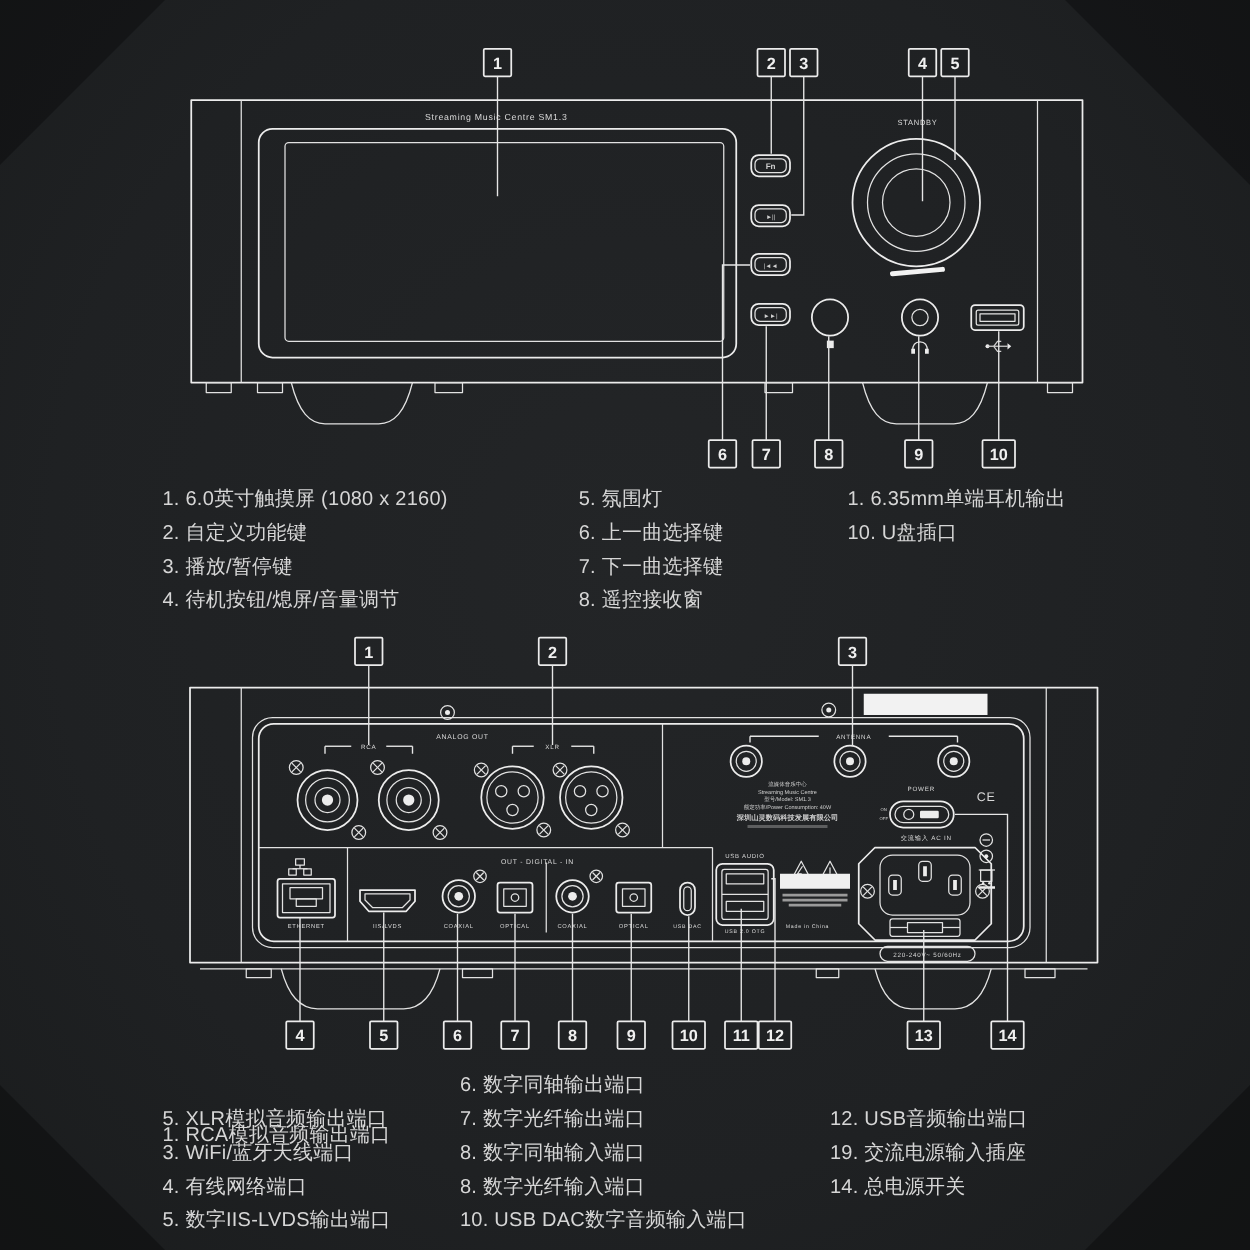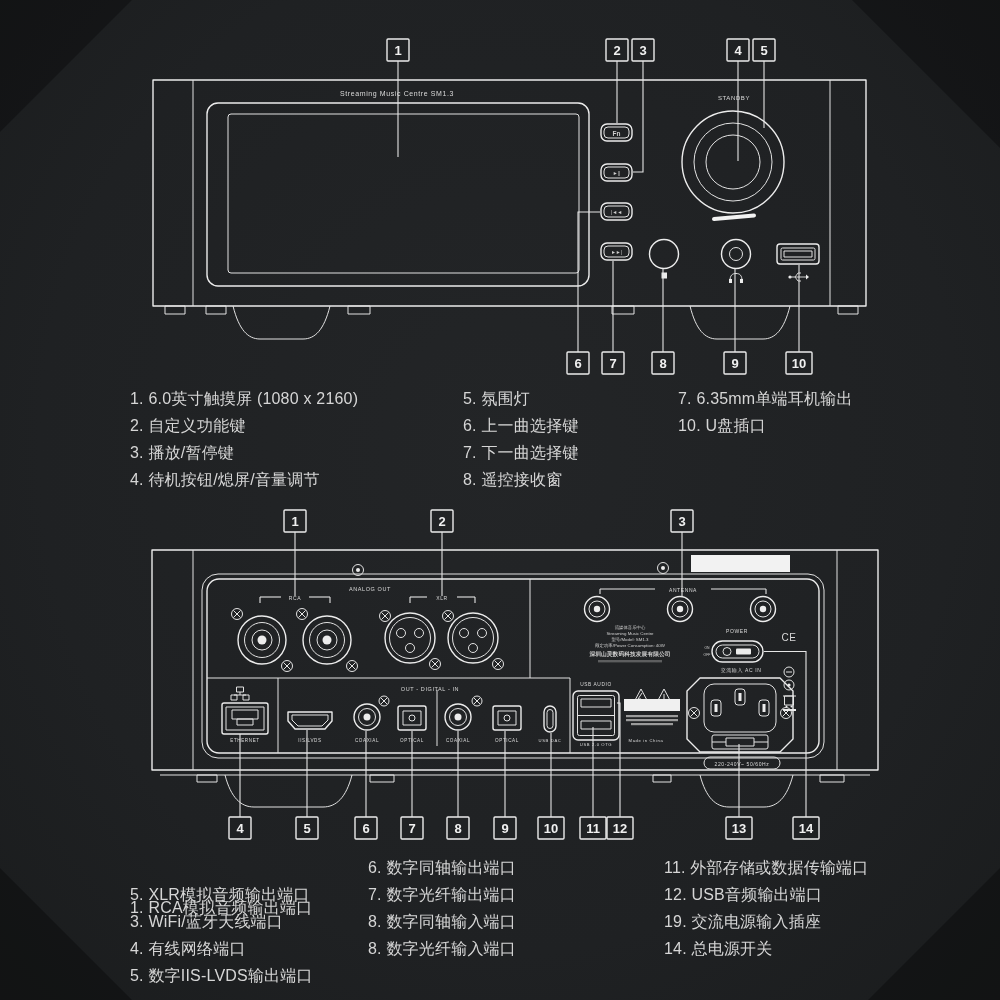--- a/index.html
+++ b/index.html
@@ -161,21 +161,21 @@
   </svg>
 
   <div class="li" style="left:130px;top:389px">1. 6.0英寸触摸屏 (1080 x 2160)</div>
   <div class="li" style="left:130px;top:416px">2. 自定义功能键</div>
   <div class="li" style="left:130px;top:443px">3. 播放/暂停键</div>
   <div class="li" style="left:130px;top:470px">4. 待机按钮/熄屏/音量调节</div>
   <div class="li" style="left:463px;top:389px">5. 氛围灯</div>
   <div class="li" style="left:463px;top:416px">6. 上一曲选择键</div>
   <div class="li" style="left:463px;top:443px">7. 下一曲选择键</div>
   <div class="li" style="left:463px;top:470px">8. 遥控接收窗</div>
-  <div class="li" style="left:678px;top:389px">7. 6.35mm单端耳机输出</div>
+  <div class="li" style="left:678px;top:389px">1. 6.35mm单端耳机输出</div>
   <div class="li" style="left:678px;top:416px">10. U盘插口</div>
 
   <svg style="top:500px" width="1000" height="500" viewBox="0 0 1000 500">
 
     <g>
       <rect class="ln" x="152" y="50" width="726" height="220"></rect>
       <line class="ln1" x1="193" y1="50" x2="193" y2="270"></line>
       <line class="ln1" x1="837" y1="50" x2="837" y2="270"></line>
       <line class="ln1" x1="160" y1="275" x2="870" y2="275"></line>
       <rect class="ln1" x="197" y="275" width="20" height="7"></rect>
@@ -543,17 +543,17 @@
 
   <div class="li" style="left:130px;top:898px">1. RCA模拟音频输出端口</div>
   <div class="li" style="left:130px;top:885px">5. XLR模拟音频输出端口</div>
   <div class="li" style="left:130px;top:912px">3. WiFi/蓝牙天线端口</div>
   <div class="li" style="left:130px;top:939px">4. 有线网络端口</div>
   <div class="li" style="left:130px;top:966px">5. 数字IIS-LVDS输出端口</div>
   <div class="li" style="left:368px;top:858px">6. 数字同轴输出端口</div>
   <div class="li" style="left:368px;top:885px">7. 数字光纤输出端口</div>
   <div class="li" style="left:368px;top:912px">8. 数字同轴输入端口</div>
   <div class="li" style="left:368px;top:939px">8. 数字光纤输入端口</div>
-  <div class="li" style="left:664px;top:858px">11. 外部存储或数据传输端口</div>
+  <div class="li" style="left:368px;top:966px">10. USB DAC数字音频输入端口</div>
   <div class="li" style="left:664px;top:885px">12. USB音频输出端口</div>
   <div class="li" style="left:664px;top:912px">19. 交流电源输入插座</div>
   <div class="li" style="left:664px;top:939px">14. 总电源开关</div>
 </div>
 
 </body></html>

